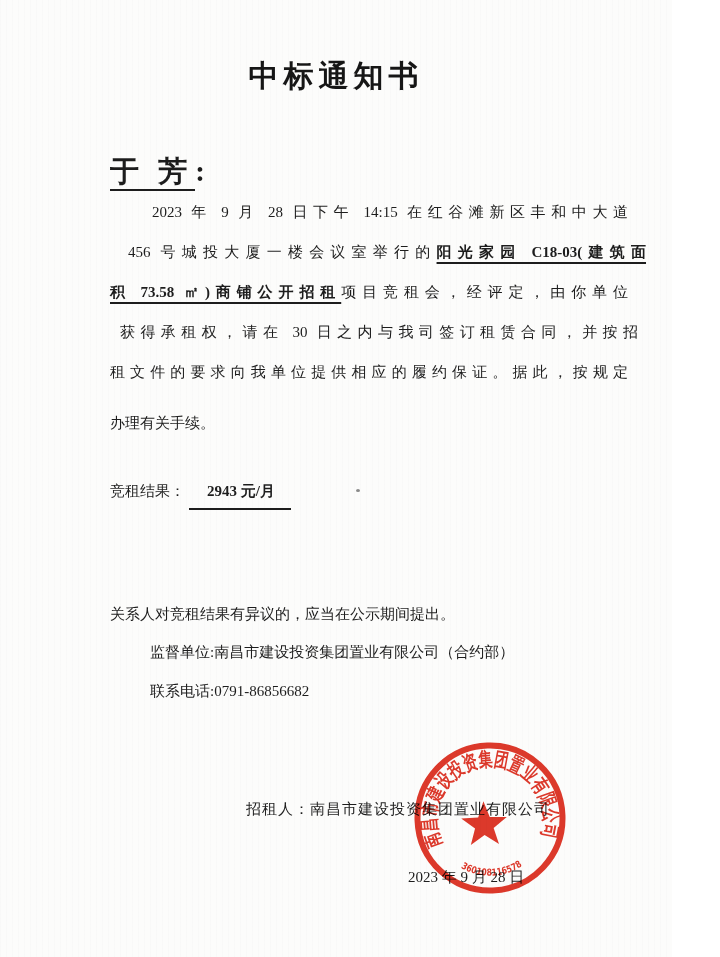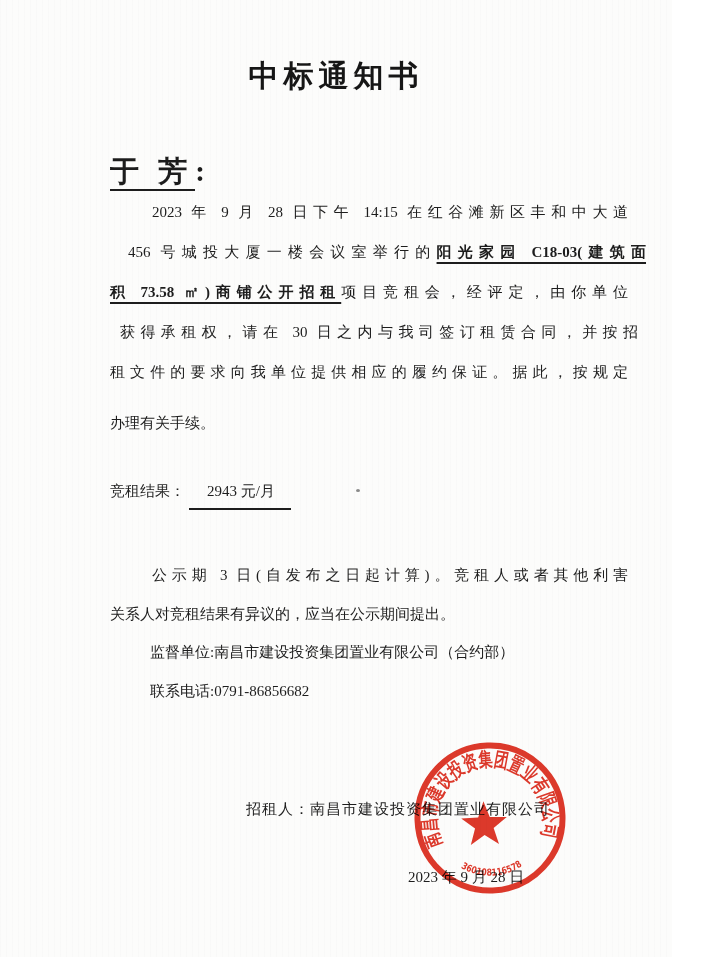--- a/index.html
+++ b/index.html
@@ -23,21 +23,21 @@
   .salutation .uname{border-bottom:2px solid #1d1d1d;padding:0 2px 2px 0;letter-spacing:6px;}
   .em{
     font-weight:bold;
     text-decoration:underline;
     text-decoration-thickness:2px;
     text-underline-offset:5px;
   }
   .result-label{font-weight:normal;}
   .result-value{
     display:inline-block;border-bottom:2px solid #1d1d1d;
-    padding:0 16px 2px 18px;margin-left:4px;
+    padding:0 16px 2px 18px;margin-left:4px;font-weight:bold;
   }
   .seal{
     left:408px;top:736px;width:164px;height:164px;
     mix-blend-mode:multiply;opacity:0.93;
     transform:rotate(-2deg);
   }
   .speck{width:4px;height:3px;background:#8a8a8a;border-radius:50%;}
 </style>
 </head>
 <body>
@@ -55,21 +55,20 @@
   <div class="abs line jline" style="left:110px;top:277px;width:518px;"><span class="em">积 73.58 ㎡)商铺公开招租</span><span>项目竞租会，经评定，由你单位</span></div>
   <div class="abs line jline" style="left:120px;top:317px;width:518px;">获得承租权，请在 30 日之内与我司签订租赁合同，并按招</div>
   <div class="abs line jline" style="left:110px;top:357px;width:518px;">租文件的要求向我单位提供相应的履约保证。据此，按规定</div>
   <div class="abs line" style="left:110px;top:396px;margin-top:12px;">办理有关手续。</div>
 
   <div class="abs line" style="left:110px;top:476px;">
     <span class="result-label">竞租结果：</span><span class="result-value">2943 元/月</span>
   </div>
   <div class="abs speck" style="left:356px;top:489px;"></div>
 
-  <div class="abs line jline" style="left:152px;top:560px;width:476px;">公示期 3 日(自发布之日起计算)。竞租人或者其他利害</div>
   <div class="abs line" style="left:110px;top:599px;text-align:center;">关系人对竞租结果有异议的，应当在公示期间提出。</div>
   <div class="abs line" style="left:150px;top:637px;">监督单位:南昌市建设投资集团置业有限公司（合约部）</div>
   <div class="abs line" style="left:150px;top:676px;">联系电话:0791-86856682</div>
 
   <div class="abs line" style="left:246px;top:794px;letter-spacing:1px;">招租人：南昌市建设投资集团置业有限公司</div>
   <div class="abs line" style="left:408px;top:841px;margin-top:21px;">2023 年 9 月 28 日</div>
 
   <svg class="abs seal" viewBox="0 0 164 164">
     <g>
       <circle cx="82" cy="82" r="72.5" fill="none" stroke="#dd2a1b" stroke-width="6"></circle>

